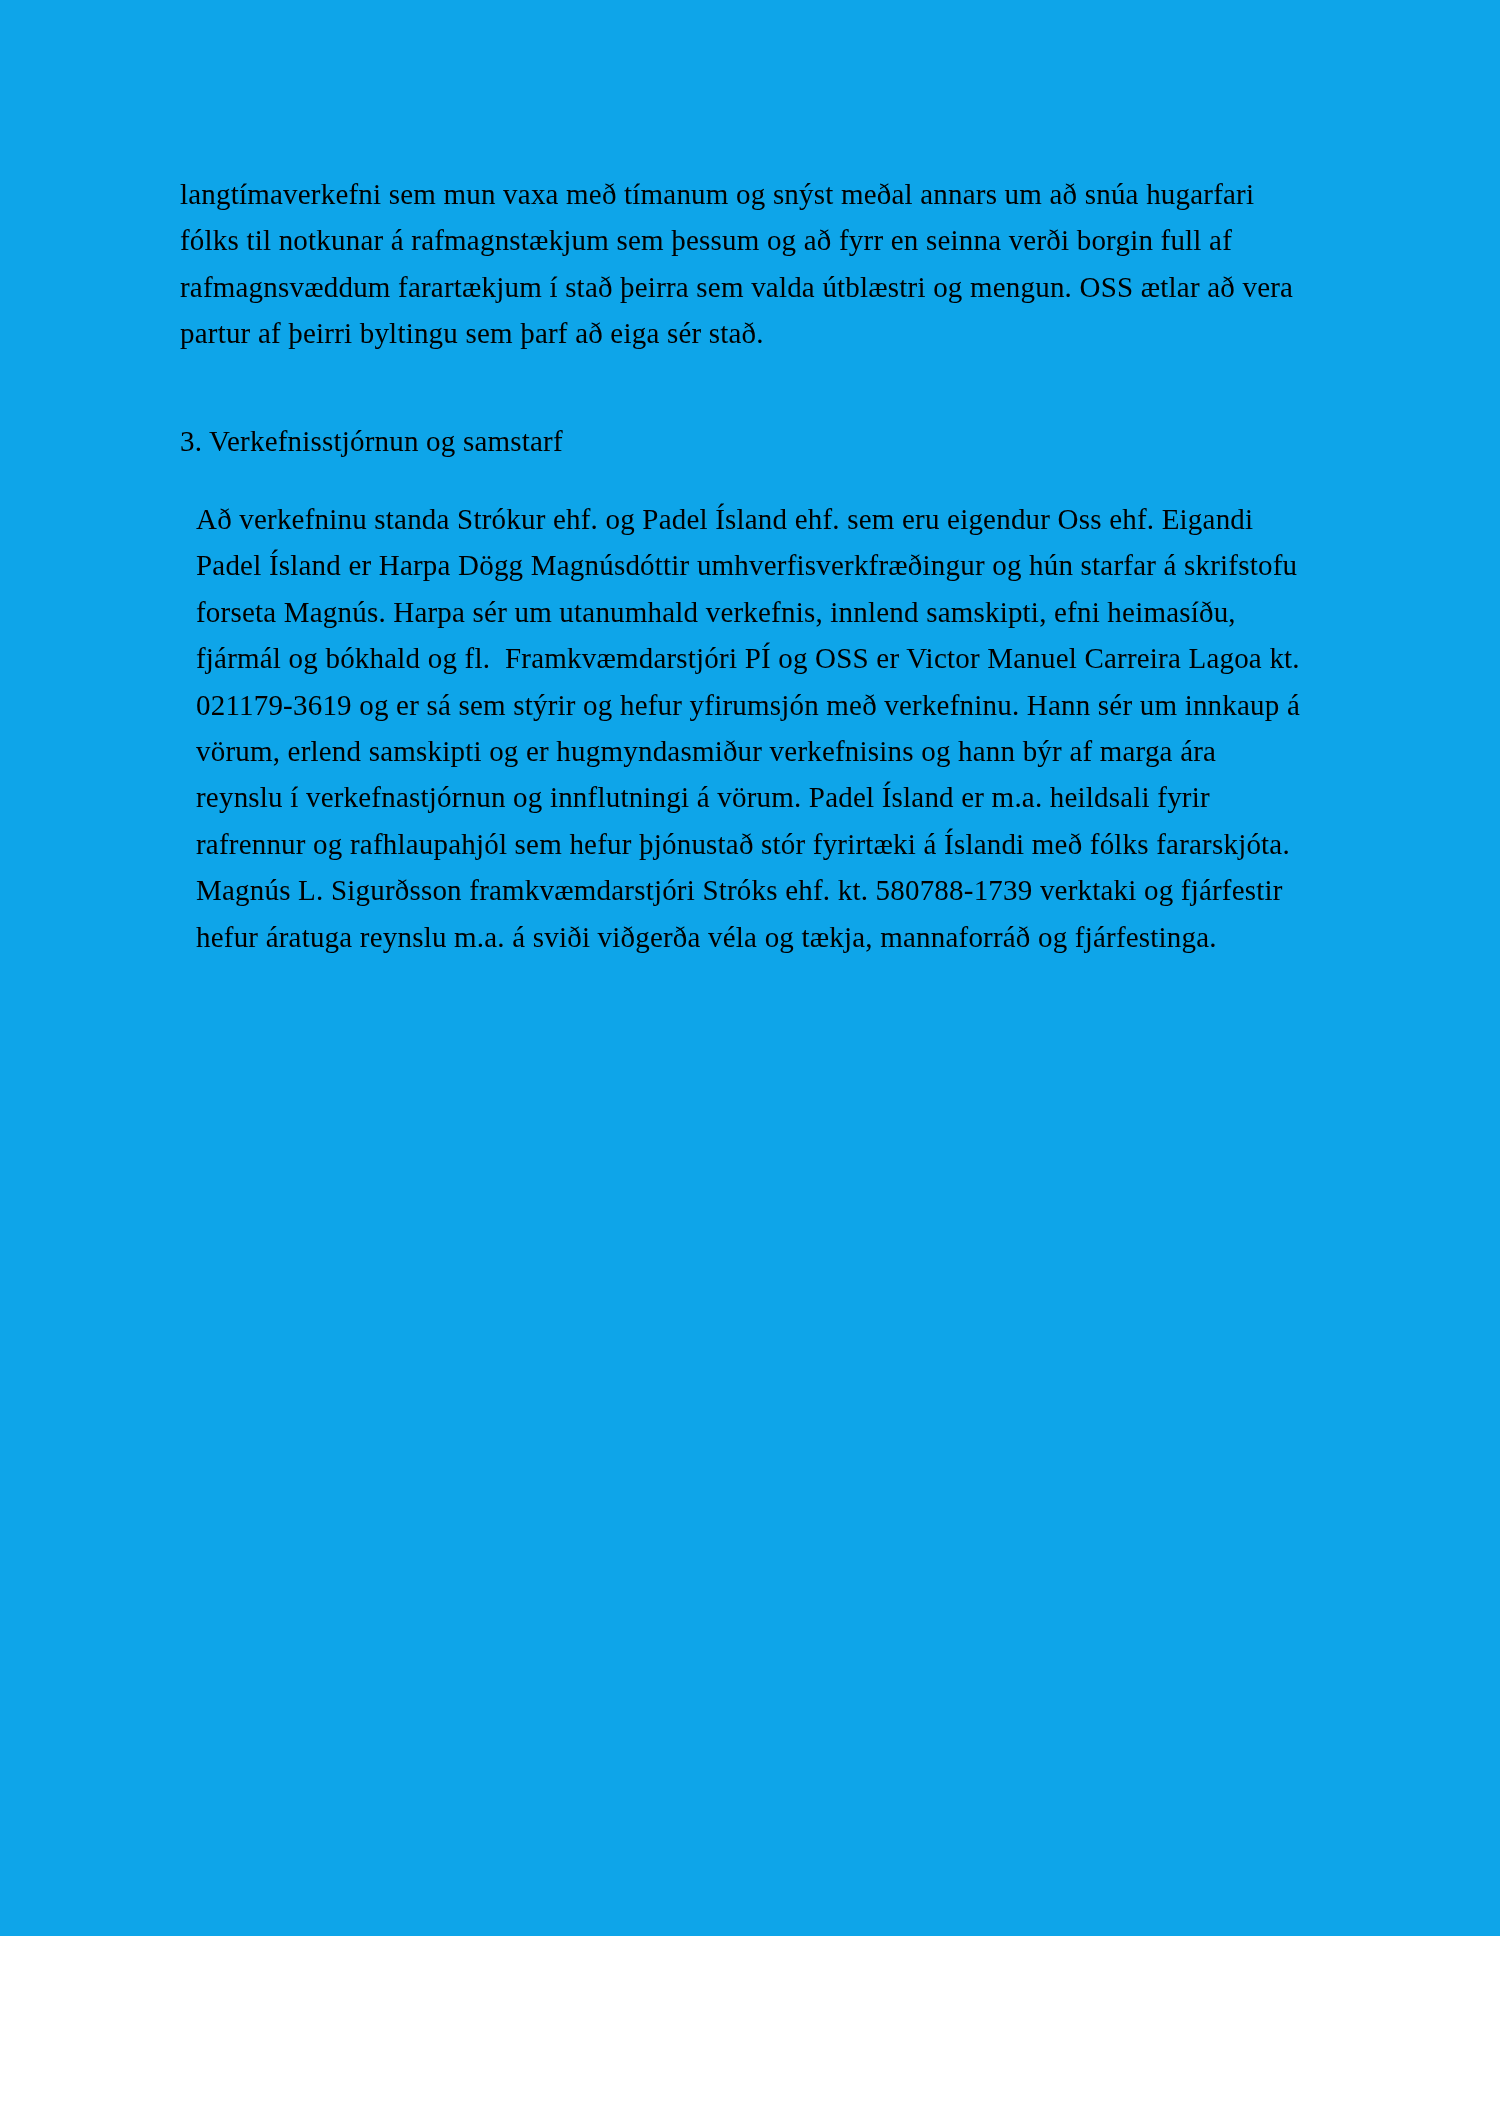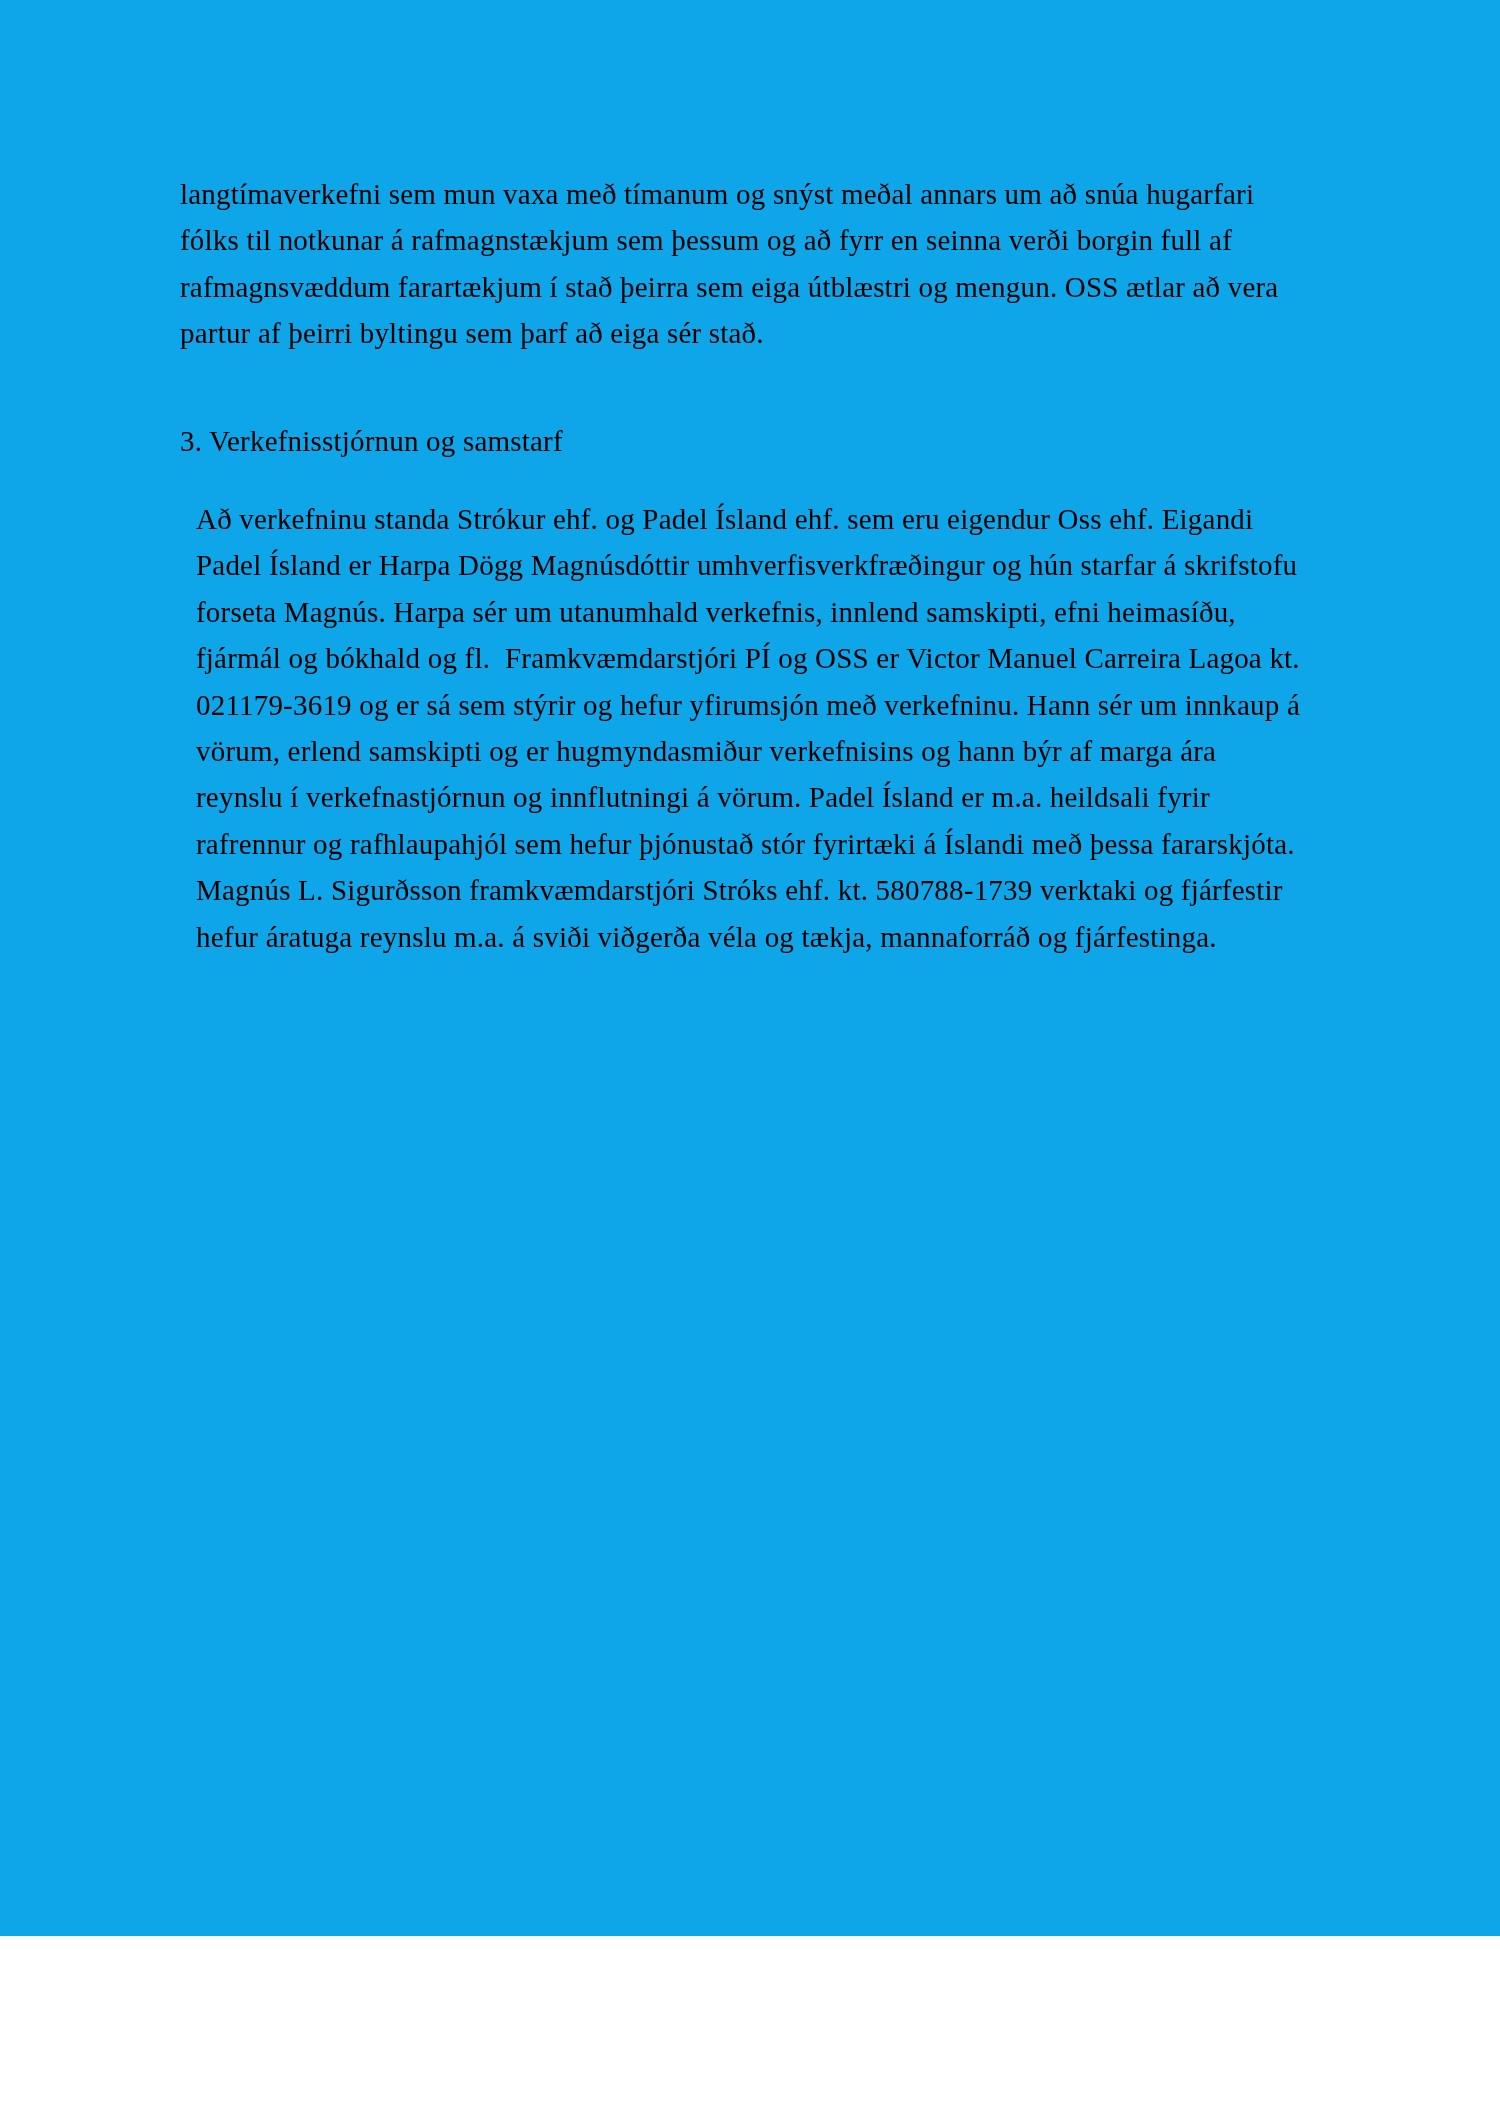--- a/index.html
+++ b/index.html
@@ -54,35 +54,35 @@
 </style>
 </head>
 <body>
 
 <div class="page">
   <div class="content">
 
     <div class="para-1">
       <div class="text-line">langtímaverkefni sem mun vaxa með tímanum og snýst meðal annars um að snúa hugarfari</div>
       <div class="text-line">fólks til notkunar á rafmagnstækjum sem þessum og að fyrr en seinna verði borgin full af</div>
-      <div class="text-line">rafmagnsvæddum farartækjum í stað þeirra sem eiga útblæstri og mengun. OSS ætlar að vera</div>
+      <div class="text-line">rafmagnsvæddum farartækjum í stað þeirra sem valda útblæstri og mengun. OSS ætlar að vera</div>
       <div class="text-line">partur af þeirri byltingu sem þarf að eiga sér stað.</div>
     </div>
 
     <div class="section-heading">3. Verkefnisstjórnun og samstarf</div>
 
     <div class="para-2">
       <div class="text-line">Að verkefninu standa Strókur ehf. og Padel Ísland ehf. sem eru eigendur Oss ehf. Eigandi</div>
       <div class="text-line">Padel Ísland er Harpa Dögg Magnúsdóttir umhverfisverkfræðingur og hún starfar á skrifstofu</div>
       <div class="text-line">forseta Magnús. Harpa sér um utanumhald verkefnis, innlend samskipti, efni heimasíðu,</div>
       <div class="text-line">fjármál og bókhald og fl.  Framkvæmdarstjóri PÍ og OSS er Victor Manuel Carreira Lagoa kt.</div>
       <div class="text-line">021179-3619 og er sá sem stýrir og hefur yfirumsjón með verkefninu. Hann sér um innkaup á</div>
       <div class="text-line">vörum, erlend samskipti og er hugmyndasmiður verkefnisins og hann býr af marga ára</div>
       <div class="text-line">reynslu í verkefnastjórnun og innflutningi á vörum. Padel Ísland er m.a. heildsali fyrir</div>
-      <div class="text-line">rafrennur og rafhlaupahjól sem hefur þjónustað stór fyrirtæki á Íslandi með þessa fararskjóta.</div>
+      <div class="text-line">rafrennur og rafhlaupahjól sem hefur þjónustað stór fyrirtæki á Íslandi með fólks fararskjóta.</div>
       <div class="text-line">Magnús L. Sigurðsson framkvæmdarstjóri Stróks ehf. kt. 580788-1739 verktaki og fjárfestir</div>
       <div class="text-line">hefur áratuga reynslu m.a. á sviði viðgerða véla og tækja, mannaforráð og fjárfestinga.</div>
     </div>
 
   </div>
 
   <div class="page-number">9</div>
 </div>
 
 </body></html>

